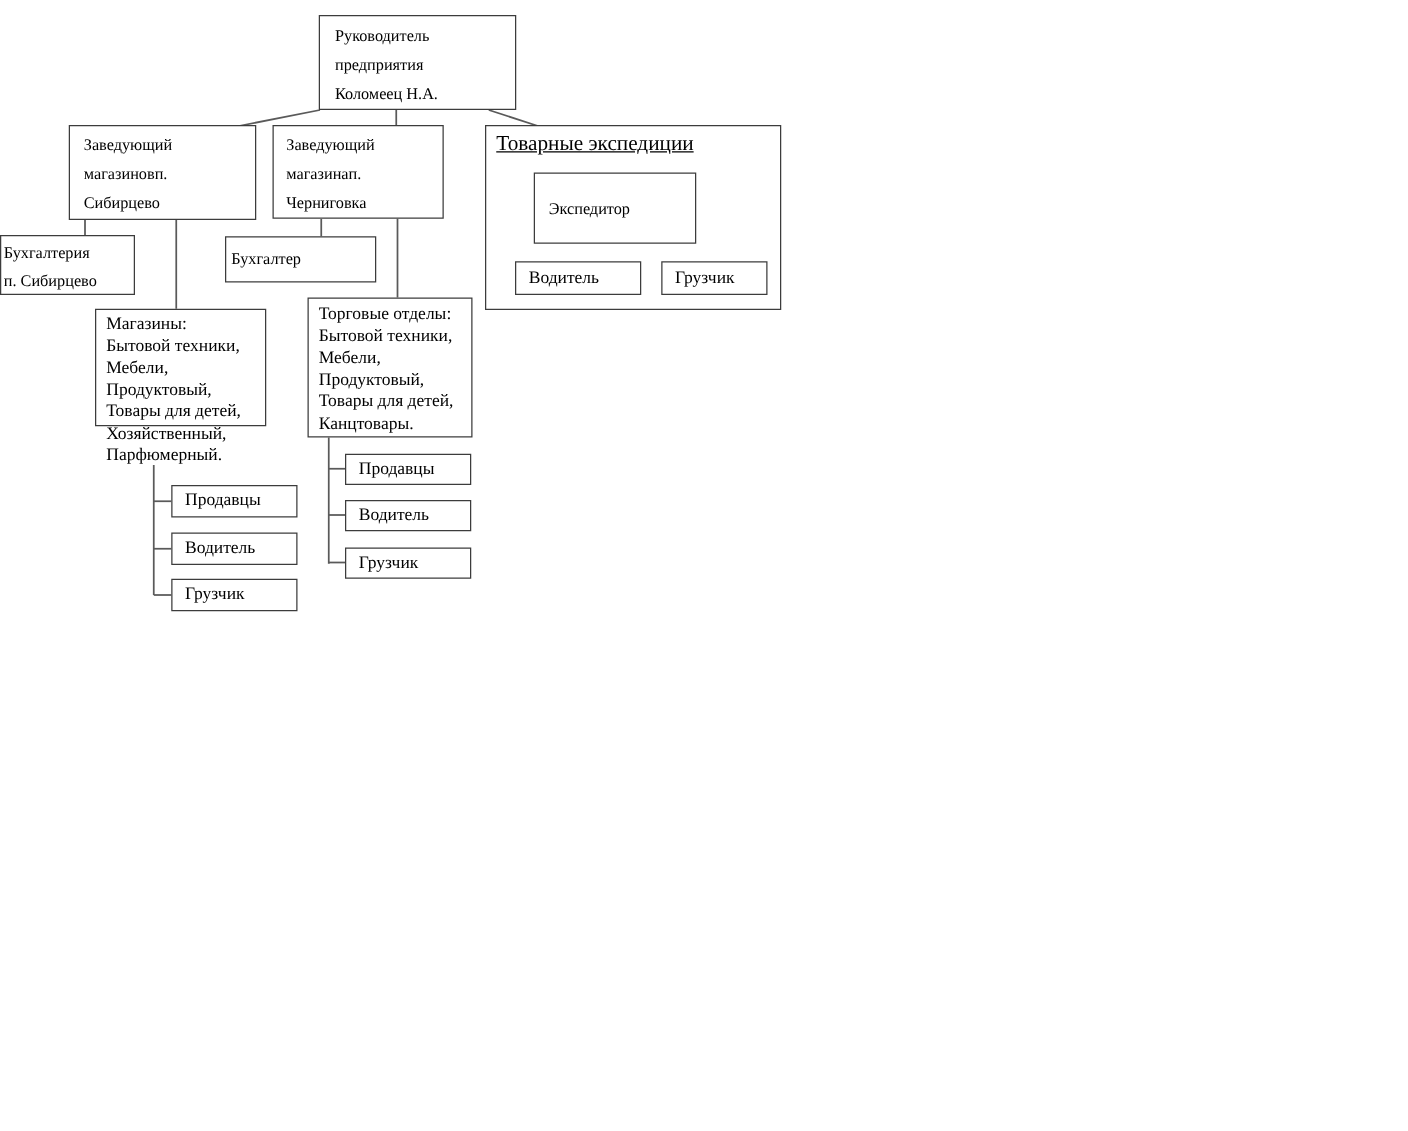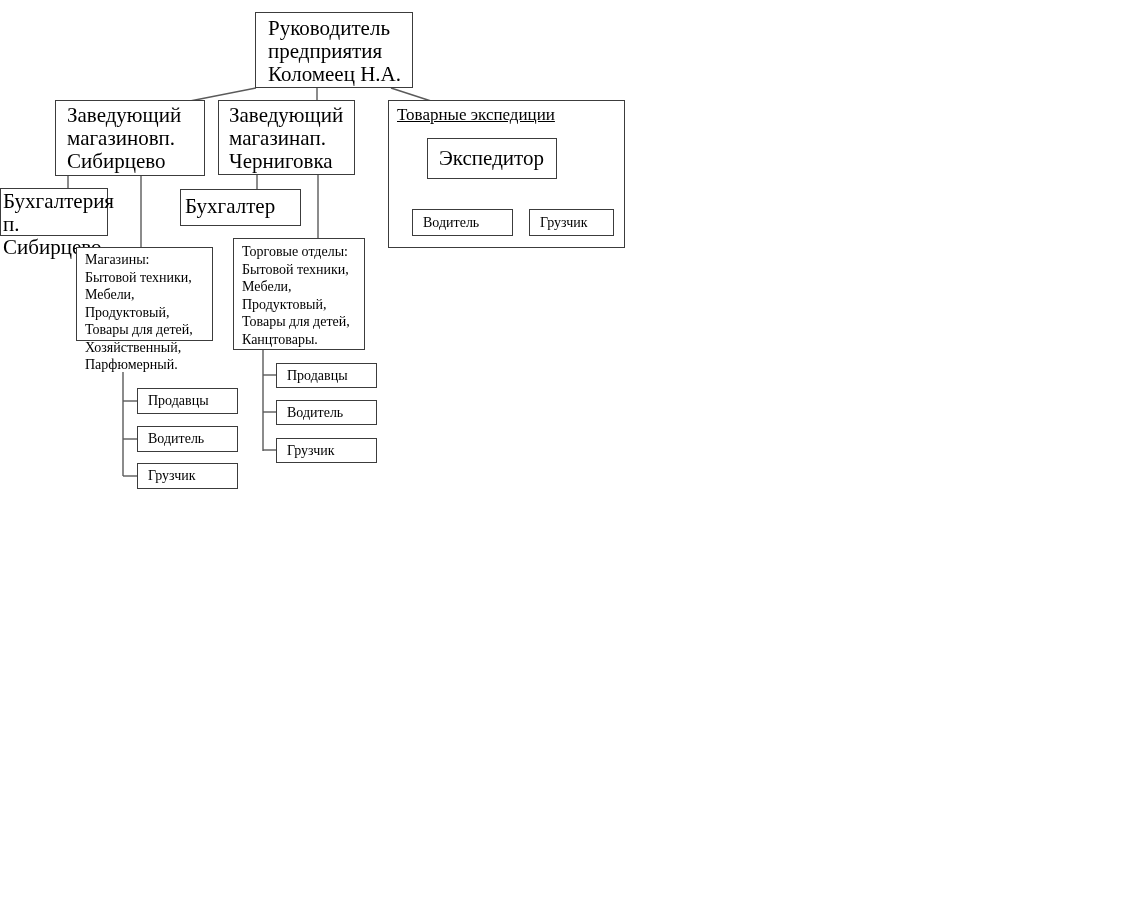--- a/index.html
+++ b/index.html
@@ -23,21 +23,21 @@
     width: 1126px;
     height: 905px;
   }
   .box {
     position: absolute;
     box-sizing: border-box;
     border: 1.5px solid #3c3c3c;
     background: #ffffff;
   }
   .big {
-    font-size: 21px;
+    font-size: 13px;
     line-height: 23px;
   }
   .small {
     font-size: 14px;
     line-height: 17.5px;
   }
   .pre {
     white-space: pre-line;
   }
   .role {
@@ -54,27 +54,27 @@
     position: absolute;
     font-size: 17px;
     line-height: 23px;
   }
   
   .n-director     { left: 255px; top: 12px;  width: 158px; height: 76px;  padding: 4px 8px 0 12px; }
   .n-sib          { left: 55px;  top: 100px; width: 150px; height: 76px;  padding: 3px 11px 0 11px; }
   .n-cher         { left: 218px; top: 100px; width: 137px; height: 75px;  padding: 3px 9px 0 10px; }
   .n-exp-group    { left: 388px; top: 100px; width: 237px; height: 148px; border-width: 1.6px; }
   .n-exp-title    { left: 397px; top: 103px; text-decoration: underline; }
-  .n-expeditor    { left: 427px; top: 138px; width: 130px; height: 41px;  display: flex; align-items: center; padding-left: 11px; }
+  .n-expeditor    { left: 427px; top: 138px; width: 130px; height: 57px;  display: flex; align-items: center; padding-left: 11px; }
   .n-exp-driver   { left: 412px; top: 209px; width: 101px; height: 27px; }
   .n-exp-loader   { left: 529px; top: 209px; width: 85px;  height: 27px; }
   .n-buh-sib      { left: 0px;   top: 188px; width: 108px; height: 48px;  padding: 1px 0 0 2px; }
   .n-buh          { left: 180px; top: 189px; width: 121px; height: 37px;  padding: 5px 0 0 4px; }
   .n-shops        { left: 76px;  top: 247px; width: 137px; height: 94px; padding: 3px 2px 0 8px; }
-  .n-depts        { left: 233px; top: 238px; width: 132px; height: 112px; padding: 4px 2px 0 8px; }
+  .n-depts        { left: 246px; top: 238px; width: 132px; height: 112px; padding: 4px 2px 0 8px; }
   .n-s-sellers    { left: 137px; top: 388px; width: 101px; height: 26px; }
   .n-s-driver     { left: 137px; top: 426px; width: 101px; height: 26px; }
   .n-s-loader     { left: 137px; top: 463px; width: 101px; height: 26px; }
   .n-d-sellers    { left: 276px; top: 363px; width: 101px; height: 25px; }
   .n-d-driver     { left: 276px; top: 400px; width: 101px; height: 25px; }
   .n-d-loader     { left: 276px; top: 438px; width: 101px; height: 25px; }
 </style>
 </head>
 <body>
 

